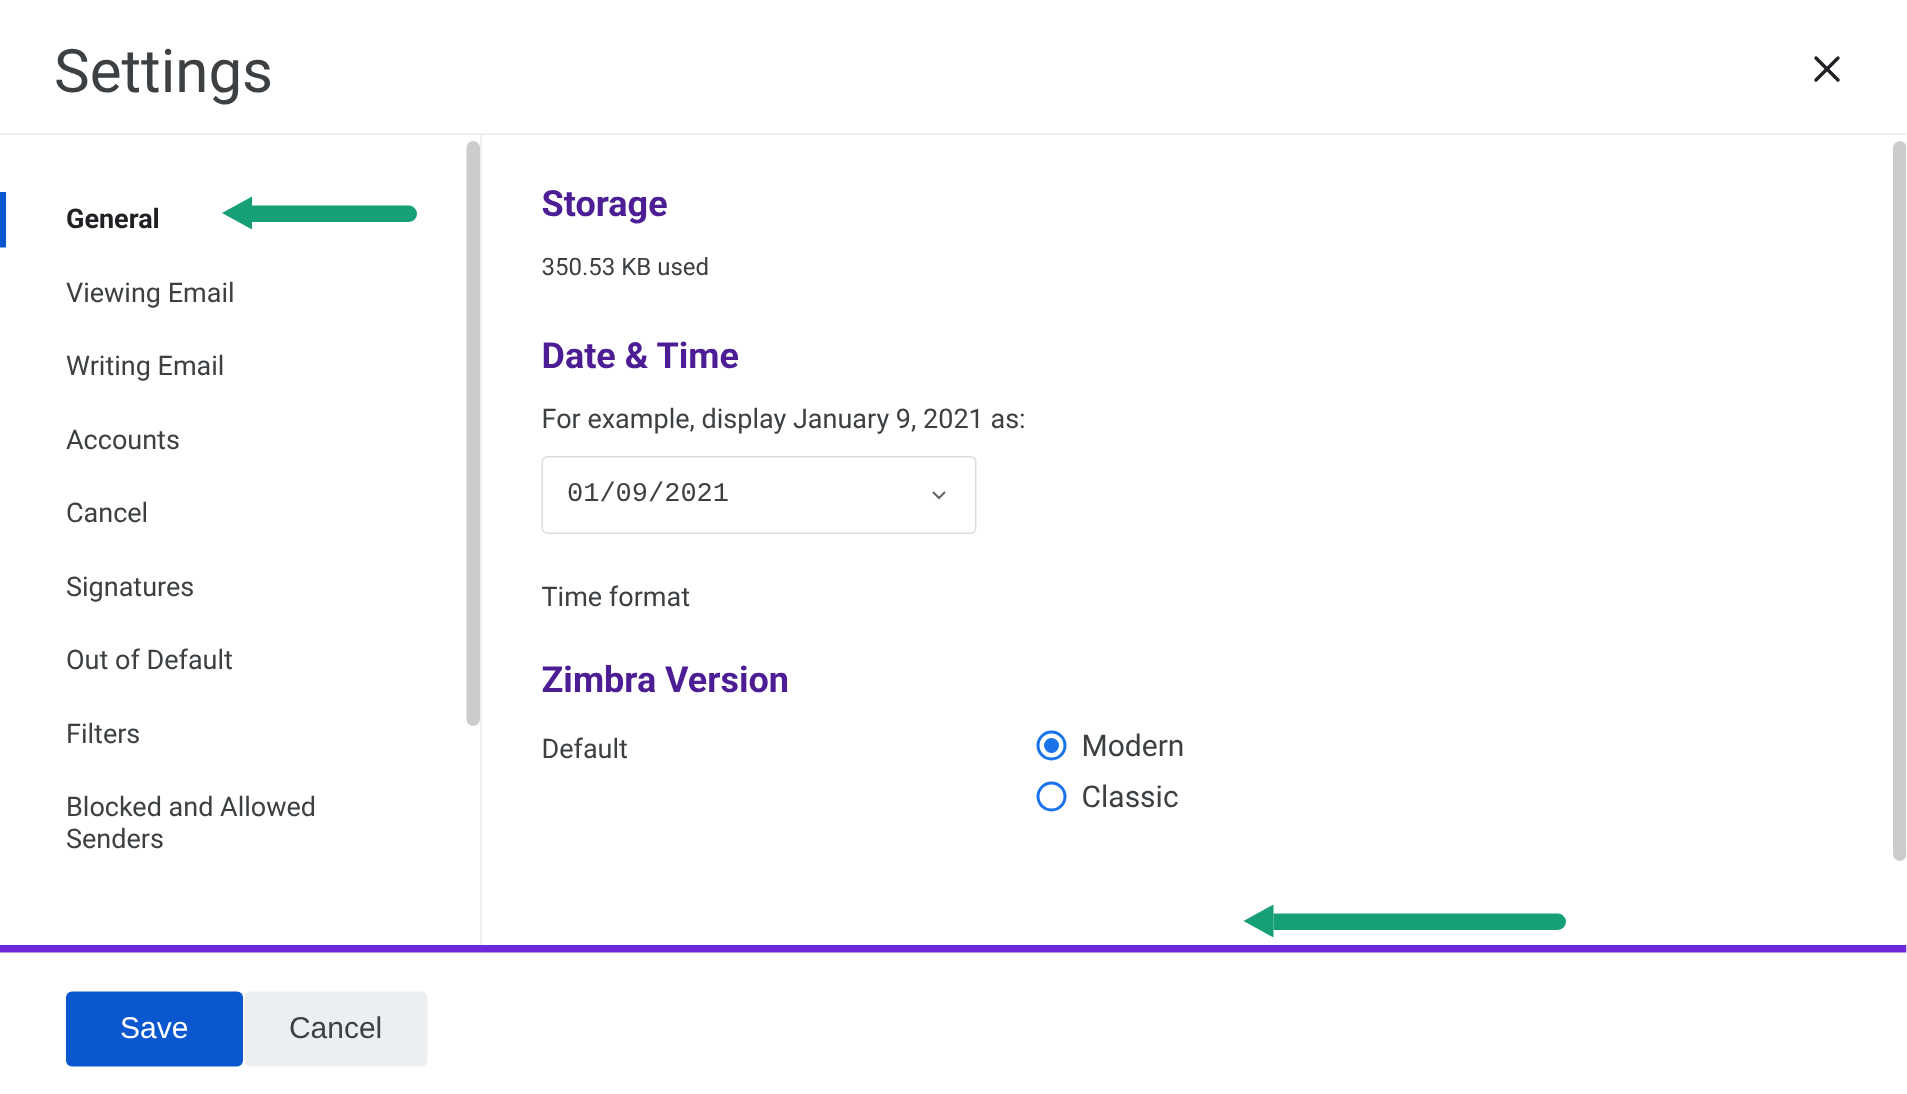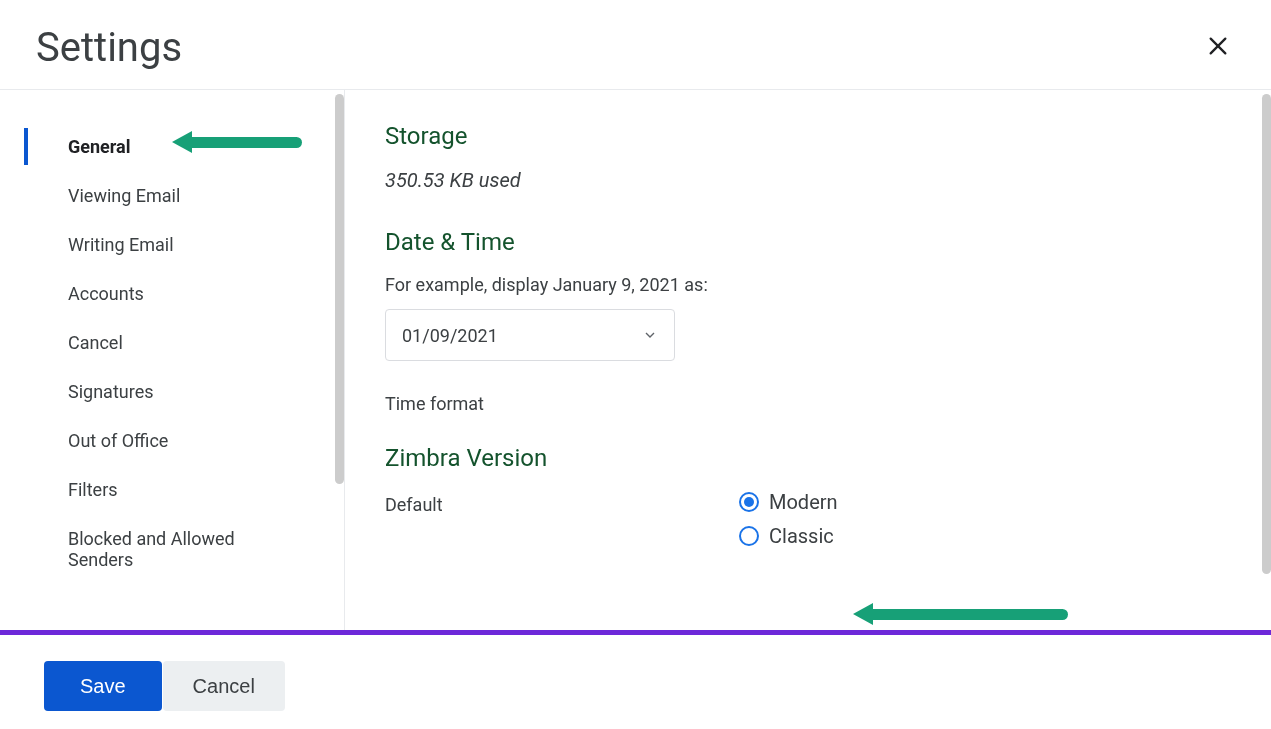--- a/index.html
+++ b/index.html
@@ -43,21 +43,20 @@
     .body-area {
       display: flex;
       height: 540px;
       position: relative;
     }
     .sidebar {
       width: 320px;
       flex-shrink: 0;
       padding: 32px 0;
       position: relative;
-      margin-left: 24px;
     }
     .sidebar::after {
       content: "";
       position: absolute;
       right: 0;
       top: 4px;
       width: 9px;
       height: 390px;
       background: #cccccc;
       border-radius: 5px;
@@ -94,32 +93,31 @@
       position: absolute;
       right: 0;
       top: 4px;
       width: 9px;
       height: 480px;
       background: #cccccc;
       border-radius: 5px;
     }
     .section-heading {
       font-size: 24px;
-      font-weight: 400;
-      color: #14532d;
+      font-weight: 700;
+      color: #4c1d95;
       margin-bottom: 18px;
     }
     .section-heading.spaced-top {
       margin-top: 30px;
     }
     .storage-used {
-      font-size: 20px;
+      font-size: 16px;
       color: #3c4043;
       margin-bottom: 36px;
-      font-style: italic;
     }
     .field-row {
       display: flex;
       align-items: flex-start;
       margin-bottom: 28px;
     }
     .field-label {
       width: 330px;
       font-size: 18px;
       color: #3c4043;
@@ -139,20 +137,21 @@
       border: 1px solid #dadce0;
       border-radius: 4px;
       display: flex;
       align-items: center;
       justify-content: space-between;
       padding: 0 16px;
       font-size: 18px;
       color: #3c4043;
       cursor: pointer;
       background: #fff;
+      font-family: Liberation Mono, monospace;
     }
     .chevron {
       display: inline-flex;
     }
     .chevron svg {
       width: 16px;
       height: 16px;
       stroke: #5f6368;
     }
     .radio-row {
@@ -267,21 +266,21 @@
     <div class="sidebar-item">
       <span>Accounts</span>
     </div>
     <div class="sidebar-item">
       <span>Cancel</span>
     </div>
     <div class="sidebar-item">
       <span>Signatures</span>
     </div>
     <div class="sidebar-item">
-      <span>Out of Office</span>
+      <span>Out of Default</span>
     </div>
     <div class="sidebar-item">
       <span>Filters</span>
     </div>
     <div class="sidebar-item">
       <span>Blocked and Allowed Senders</span>
     </div>
 
     <div class="annot-arrow arrow1">
       <div class="head"></div>
@@ -308,21 +307,21 @@
         </div>
       </div>
     </div>
 
     <div class="field-row">
       <div class="field-label">Time format</div>
     </div>
 
     <h2 class="section-heading spaced-top">Zimbra Version</h2>
 
-    <div class="field-row" style="margin-bottom:0;gap:24px;">
+    <div class="field-row" style="margin-bottom:0;">
       <div class="field-label">Default</div>
       <div class="field-control">
         <div class="radio-row">
           <span class="radio-btn checked"></span>
           <span class="radio-label">Modern</span>
         </div>
         <div class="radio-row">
           <span class="radio-btn"></span>
           <span class="radio-label">Classic</span>
         </div>

